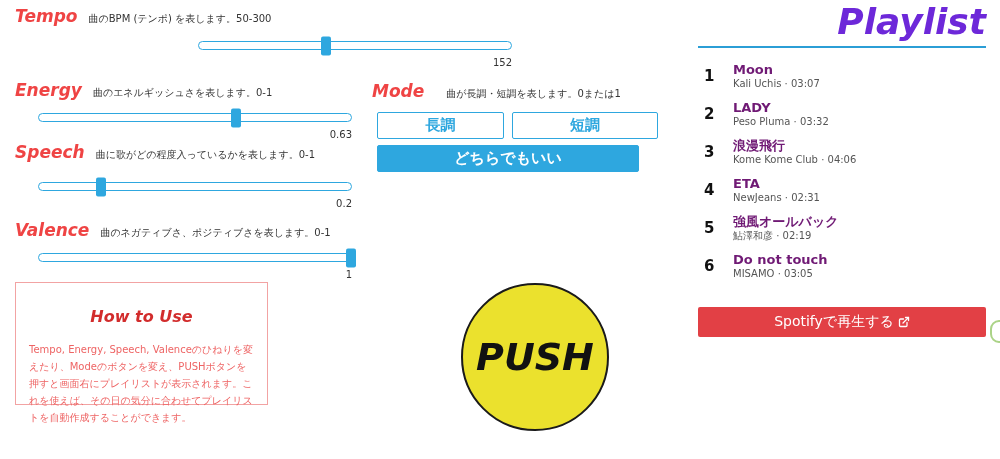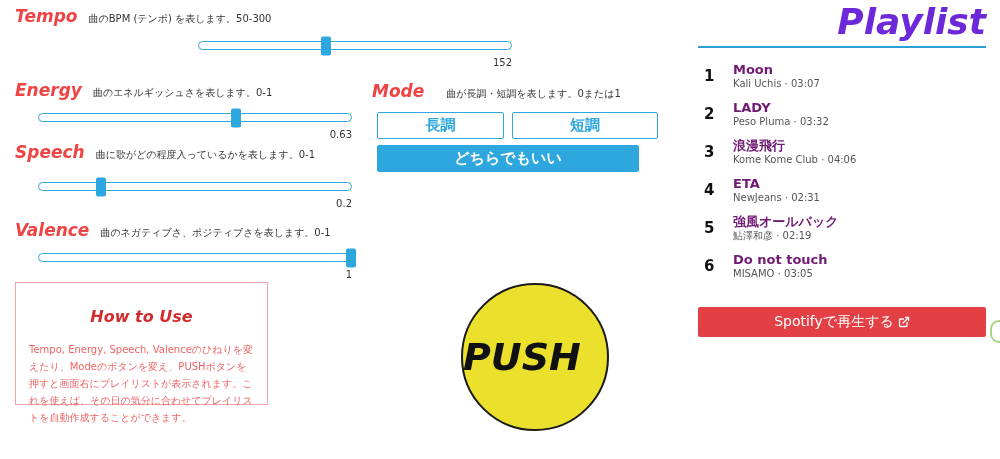--- a/index.html
+++ b/index.html
@@ -20,21 +20,21 @@
   .howto { position: absolute; left: 15px; top: 282px; width: 253px; height: 123px; border: 1px solid #f2a3a3; background: #fff; }
   .howto-title { margin-top: 24px; text-align: center; font-size: 16px; font-weight: bold; font-style: italic; color: #d22c2c; }
   .howto-body { margin: 15px 13px 0 13px; font-size: 10px; line-height: 17px; color: #ee6464; }
 
   
   .mode-btn { position: absolute; display: flex; align-items: center; justify-content: center; height: 27px; font-size: 15px; font-weight: bold; cursor: pointer; }
   .mode-btn.outline { background: #fff; border: 1px solid #2ea7df; color: #2ea7df; border-radius: 2px; }
   .mode-btn.filled { background: #2ea7df; border: 1px solid #2ea7df; color: #fff; border-radius: 2px; }
 
   
-  .push-btn { position: absolute; left: 461px; top: 283px; width: 148px; height: 148px; border-radius: 50%; background: #ebe12d; border: 2px solid #1a1a1a; display: flex; align-items: center; cursor: pointer; }
+  .push-btn { position: absolute; left: 461px; top: 283px; width: 148px; height: 148px; border-radius: 50%; background: #ebe12d; border: 2px solid #1a1a1a; display: flex; align-items: center; justify-content: center; cursor: pointer; }
   .push-label { font-size: 38px; font-weight: bold; font-style: italic; color: #111; }
 
   
   .playlist { position: absolute; left: 698px; top: 0; width: 288px; height: 459px; }
   .playlist-title { position: absolute; top: 0; right: 0; font-size: 36px; font-weight: bold; font-style: italic; color: #6d28d9; line-height: 44px; }
   .playlist-rule { position: absolute; top: 46px; left: 0; width: 100%; height: 2px; background: #2b9ed6; }
   .track-list { position: absolute; top: 57px; left: 0; width: 100%; }
   .track { display: flex; align-items: center; height: 38px; }
   .track-no { width: 24px; margin-left: 6px; font-size: 15px; font-weight: bold; color: #111; }
   .track-info { margin-left: 5px; }

